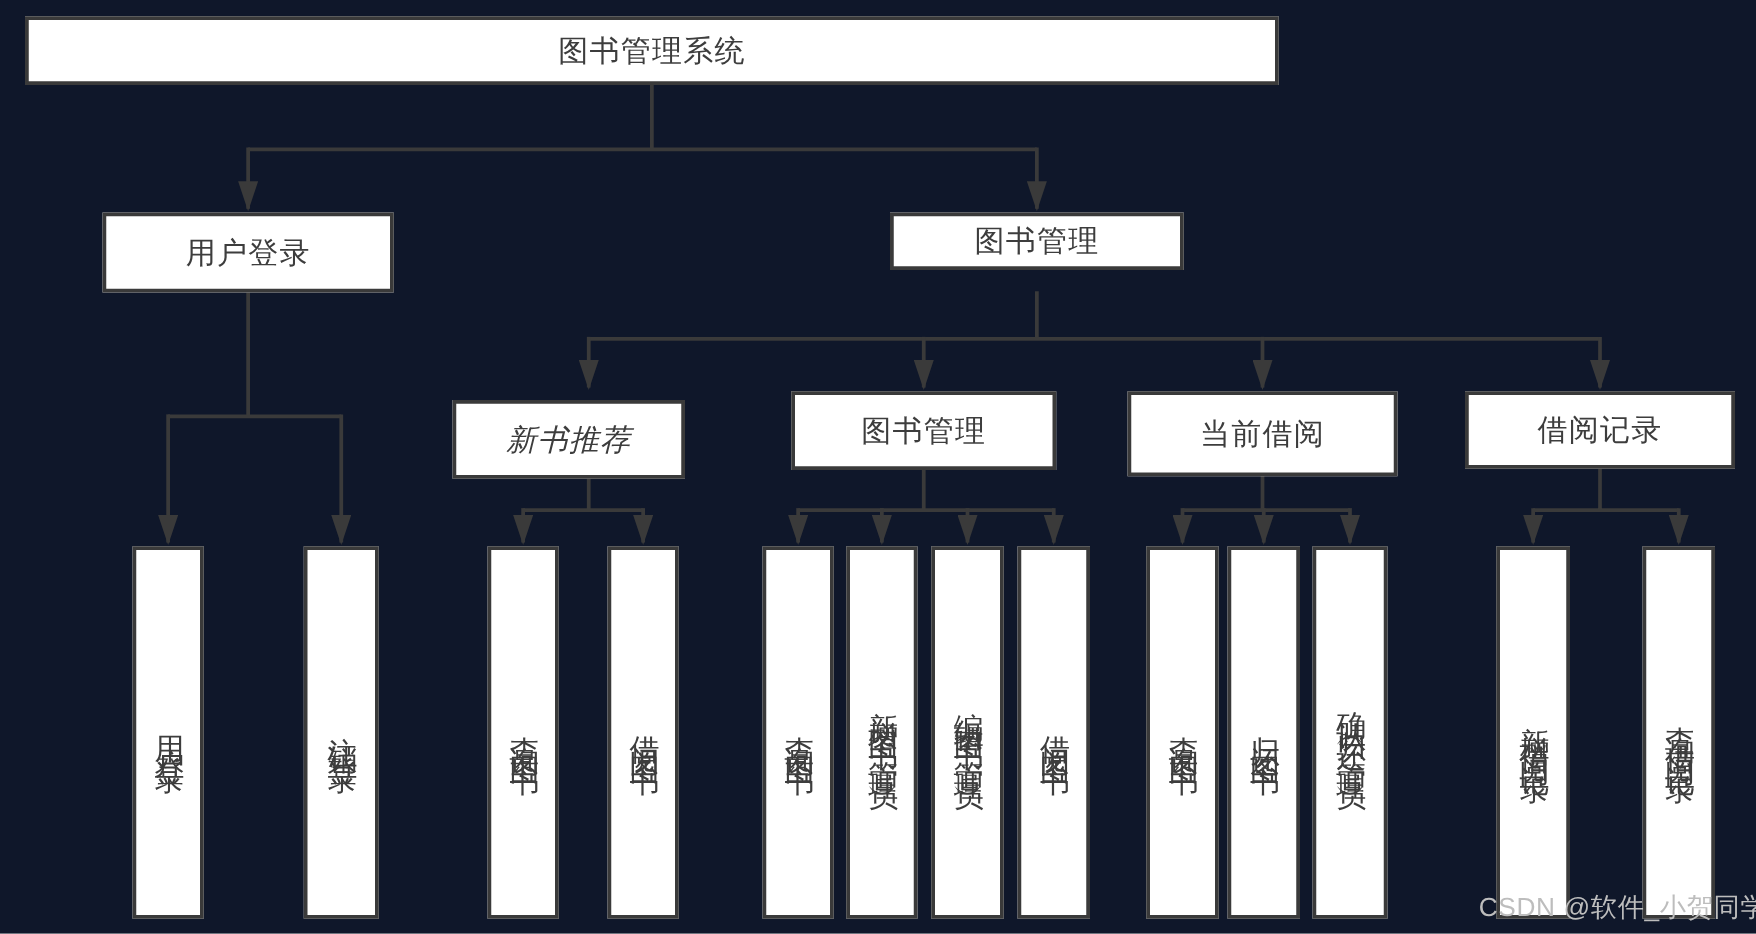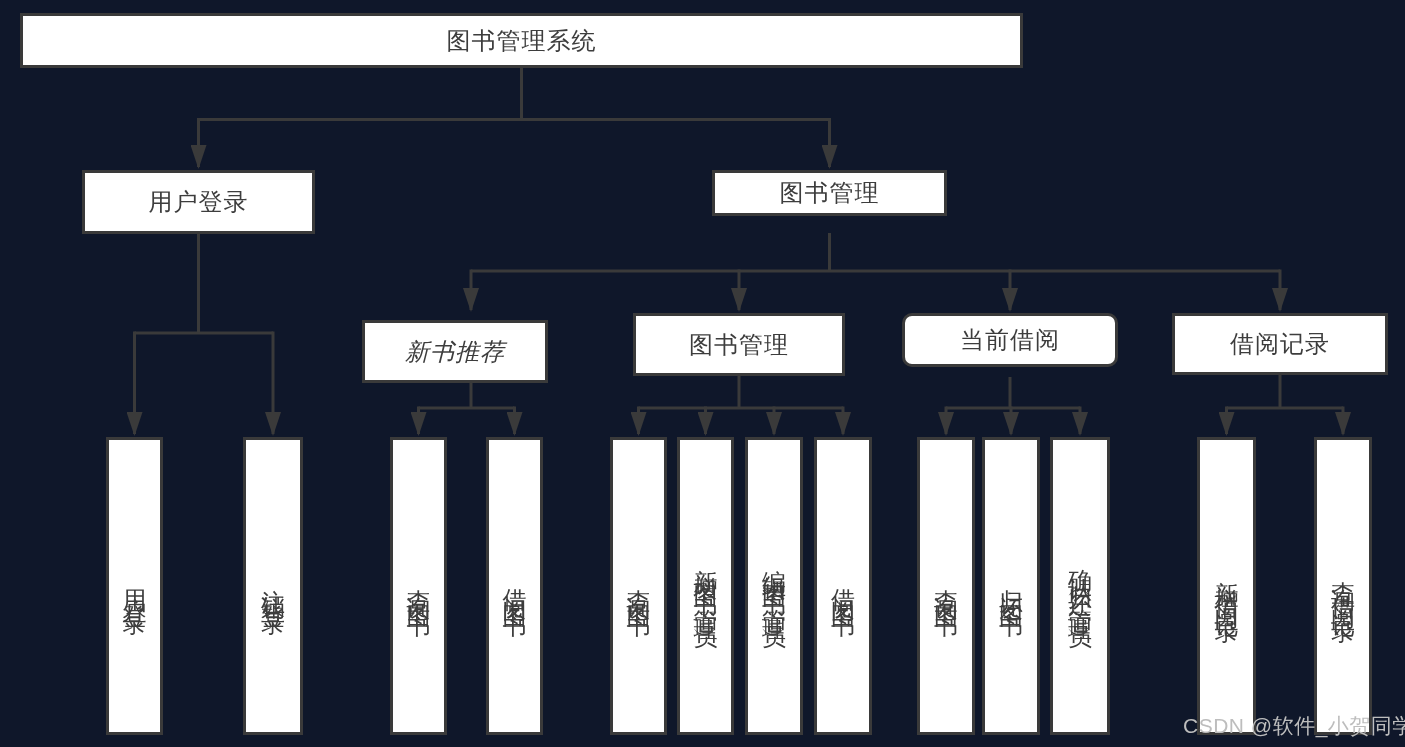--- a/index.html
+++ b/index.html
@@ -103,21 +103,21 @@
     </g>
   </svg>
 
   <div class="node hnode" style="left:20px;top:13px;width:1003px;height:55px;">图书管理系统</div>
 
   <div class="node hnode" style="left:82px;top:170px;width:233px;height:64px;">用户登录</div>
   <div class="node hnode" style="left:712px;top:170px;width:235px;height:46px;">图书管理</div>
 
   <div class="node hnode" style="left:362px;top:320px;width:186px;height:63px;font-style:italic;">新书推荐</div>
   <div class="node hnode" style="left:633px;top:313px;width:212px;height:63px;">图书管理</div>
-  <div class="node hnode" style="left:902px;top:313px;width:216px;height:54px;border-radius:10px;">当前借阅</div>
+  <div class="node hnode" style="left:902px;top:313px;width:216px;height:68px;">当前借阅</div>
   <div class="node hnode" style="left:1172px;top:313px;width:216px;height:62px;">借阅记录</div>
 
   <div class="node vnode" style="left:106px;top:437px;width:57px;height:298px;">用户登录</div>
   <div class="node vnode" style="left:243px;top:437px;width:60px;height:298px;">注销登录</div>
 
   <div class="node vnode" style="left:390px;top:437px;width:57px;height:298px;">查询图书</div>
   <div class="node vnode" style="left:486px;top:437px;width:57px;height:298px;">借阅图书</div>
 
   <div class="node vnode" style="left:610px;top:437px;width:57px;height:298px;">查询图书</div>
   <div class="node vnode" style="left:677px;top:437px;width:57px;height:298px;">新增图书（管理员）</div>

